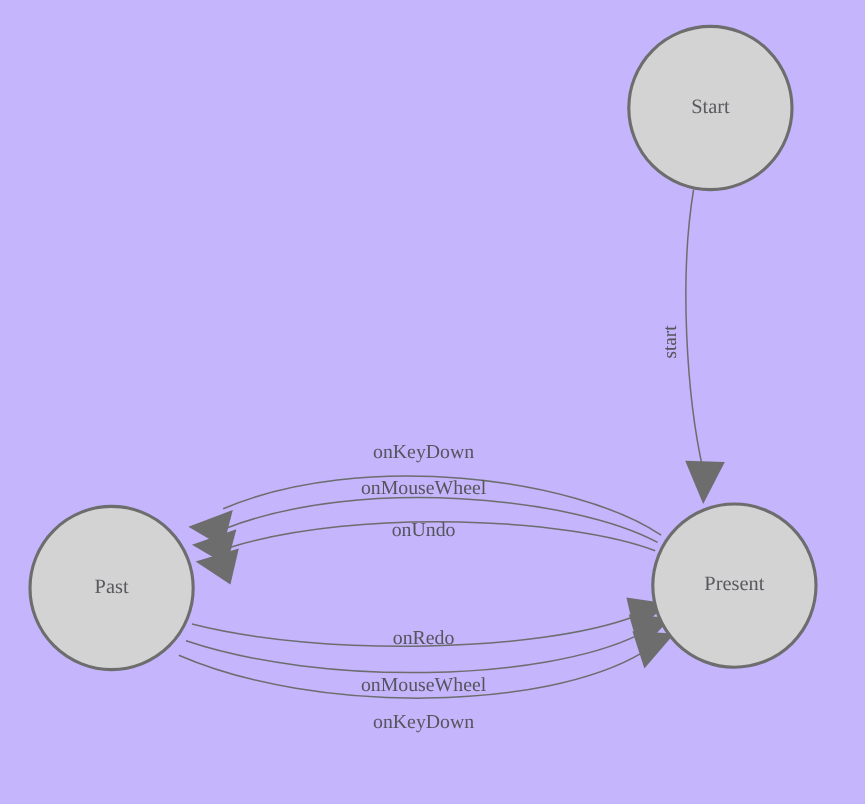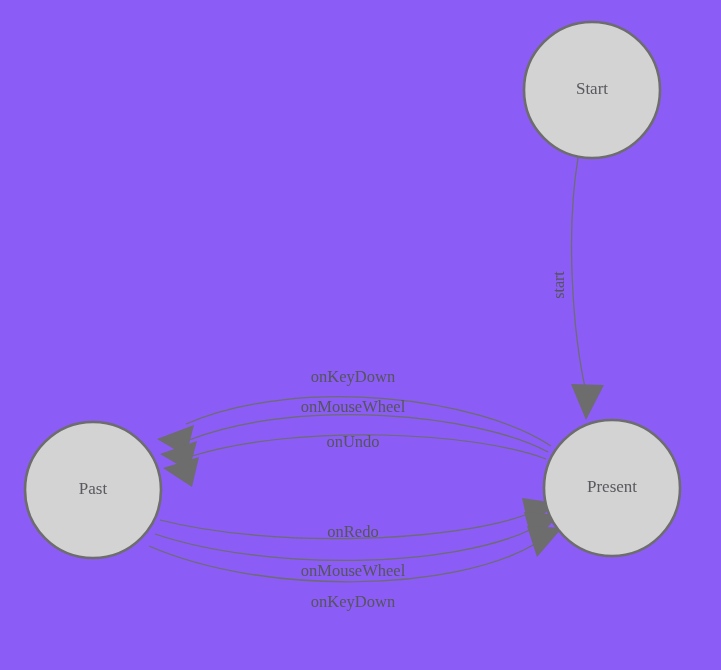--- a/index.html
+++ b/index.html
@@ -10,21 +10,21 @@
   body {
     width: 721px;
     height: 670px;
     font-family: "Liberation Serif", "DejaVu Serif", serif;
     overflow: hidden;
   }
   #diagram-root {
     position: relative;
     width: 721px;
     height: 670px;
-    background: #8b5cf6;
+    background: #c4b5fd;
   }
   svg#graph {
     display: block;
     width: 721px;
     height: 670px;
   }
   .node-circle {
     fill: #d3d3d3;
     stroke: #6d6d6d;
     stroke-width: 2.6;

